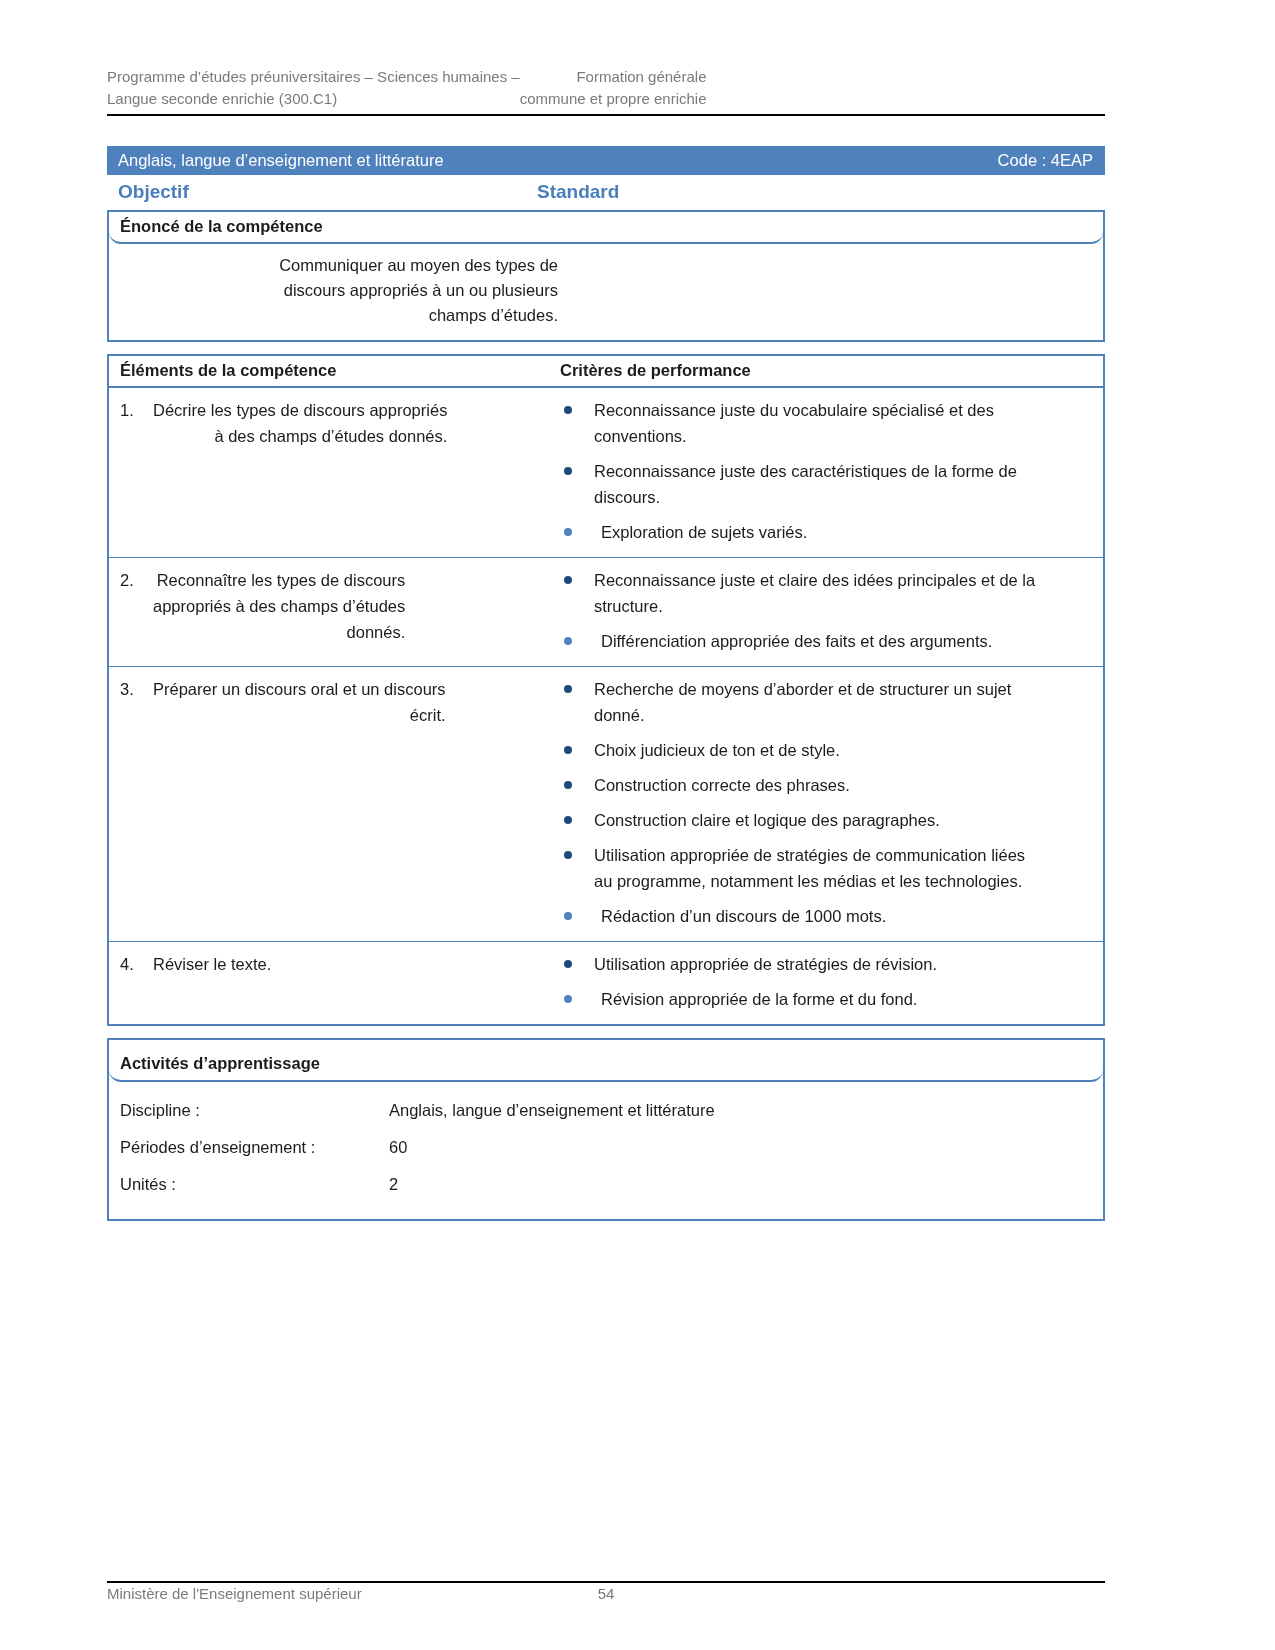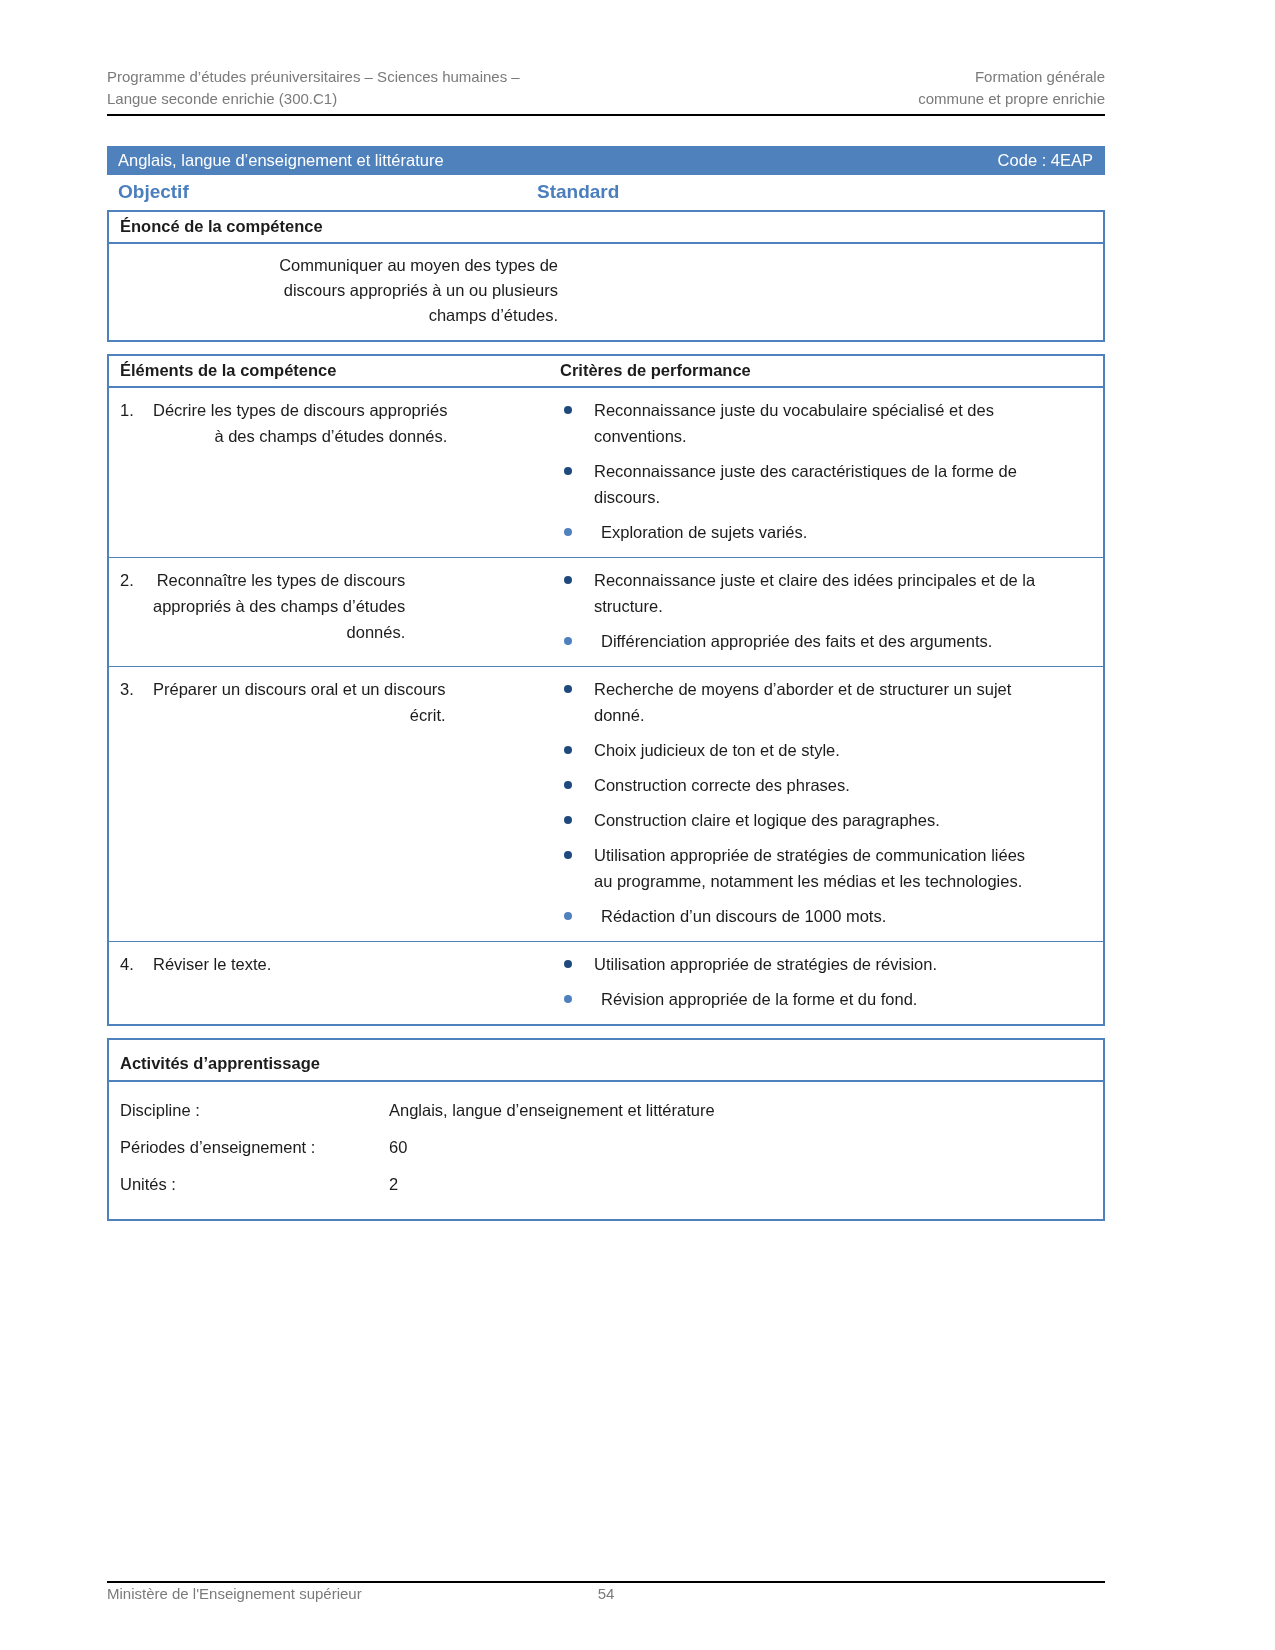--- a/index.html
+++ b/index.html
@@ -9,21 +9,21 @@
     position: relative;
     font-family: "Liberation Sans", sans-serif;
     color: #1c1c1c;
     overflow: hidden;
   }
   .content { position: absolute; left: 107px; width: 998px; top: 0; }
 
   
   .page-header {
     margin-top: 66px;
-    display: flex; justify-content: space-between;
+    display: flex; justify-content: flex-start;
     font-size: 15px; line-height: 22px; color: #7a7a7a;
   }
   .page-header .right { text-align: right; }
   .header-rule { margin-top: 4px; border-top: 2.5px solid #000; }
 
   
   .title-bar {
     margin-top: 30px; height: 29px;
     background: #4f81bd; color: #ffffff;
     display: flex; align-items: center; justify-content: space-between;
@@ -38,20 +38,21 @@
   }
   .obj-std .objectif { left: 11px; }
   .obj-std .standard { left: 430px; }
 
   
   .box { border: 2.5px solid #4f81bd; background: #fff; }
   .box-header {
     font-weight: bold; font-size: 16.5px;
     padding: 5px 11px 6px 11px;
     border-bottom: 2px solid #4f81bd;
+    border-radius: 12px;
   }
   .ml { white-space: pre-line; text-align: right; }
 
   
   .enonce-body { padding: 9px 11px 12px 11px; font-size: 16.5px; line-height: 25px; max-width: 460px; }
 
   
   .main-table { margin-top: 12px; }
   .main-table .head-row { display: flex; border-bottom: 2px solid #4f81bd; }
   .main-table .head-row .hc { font-weight: bold; font-size: 16.5px; padding: 5px 11px 6px 11px; }

